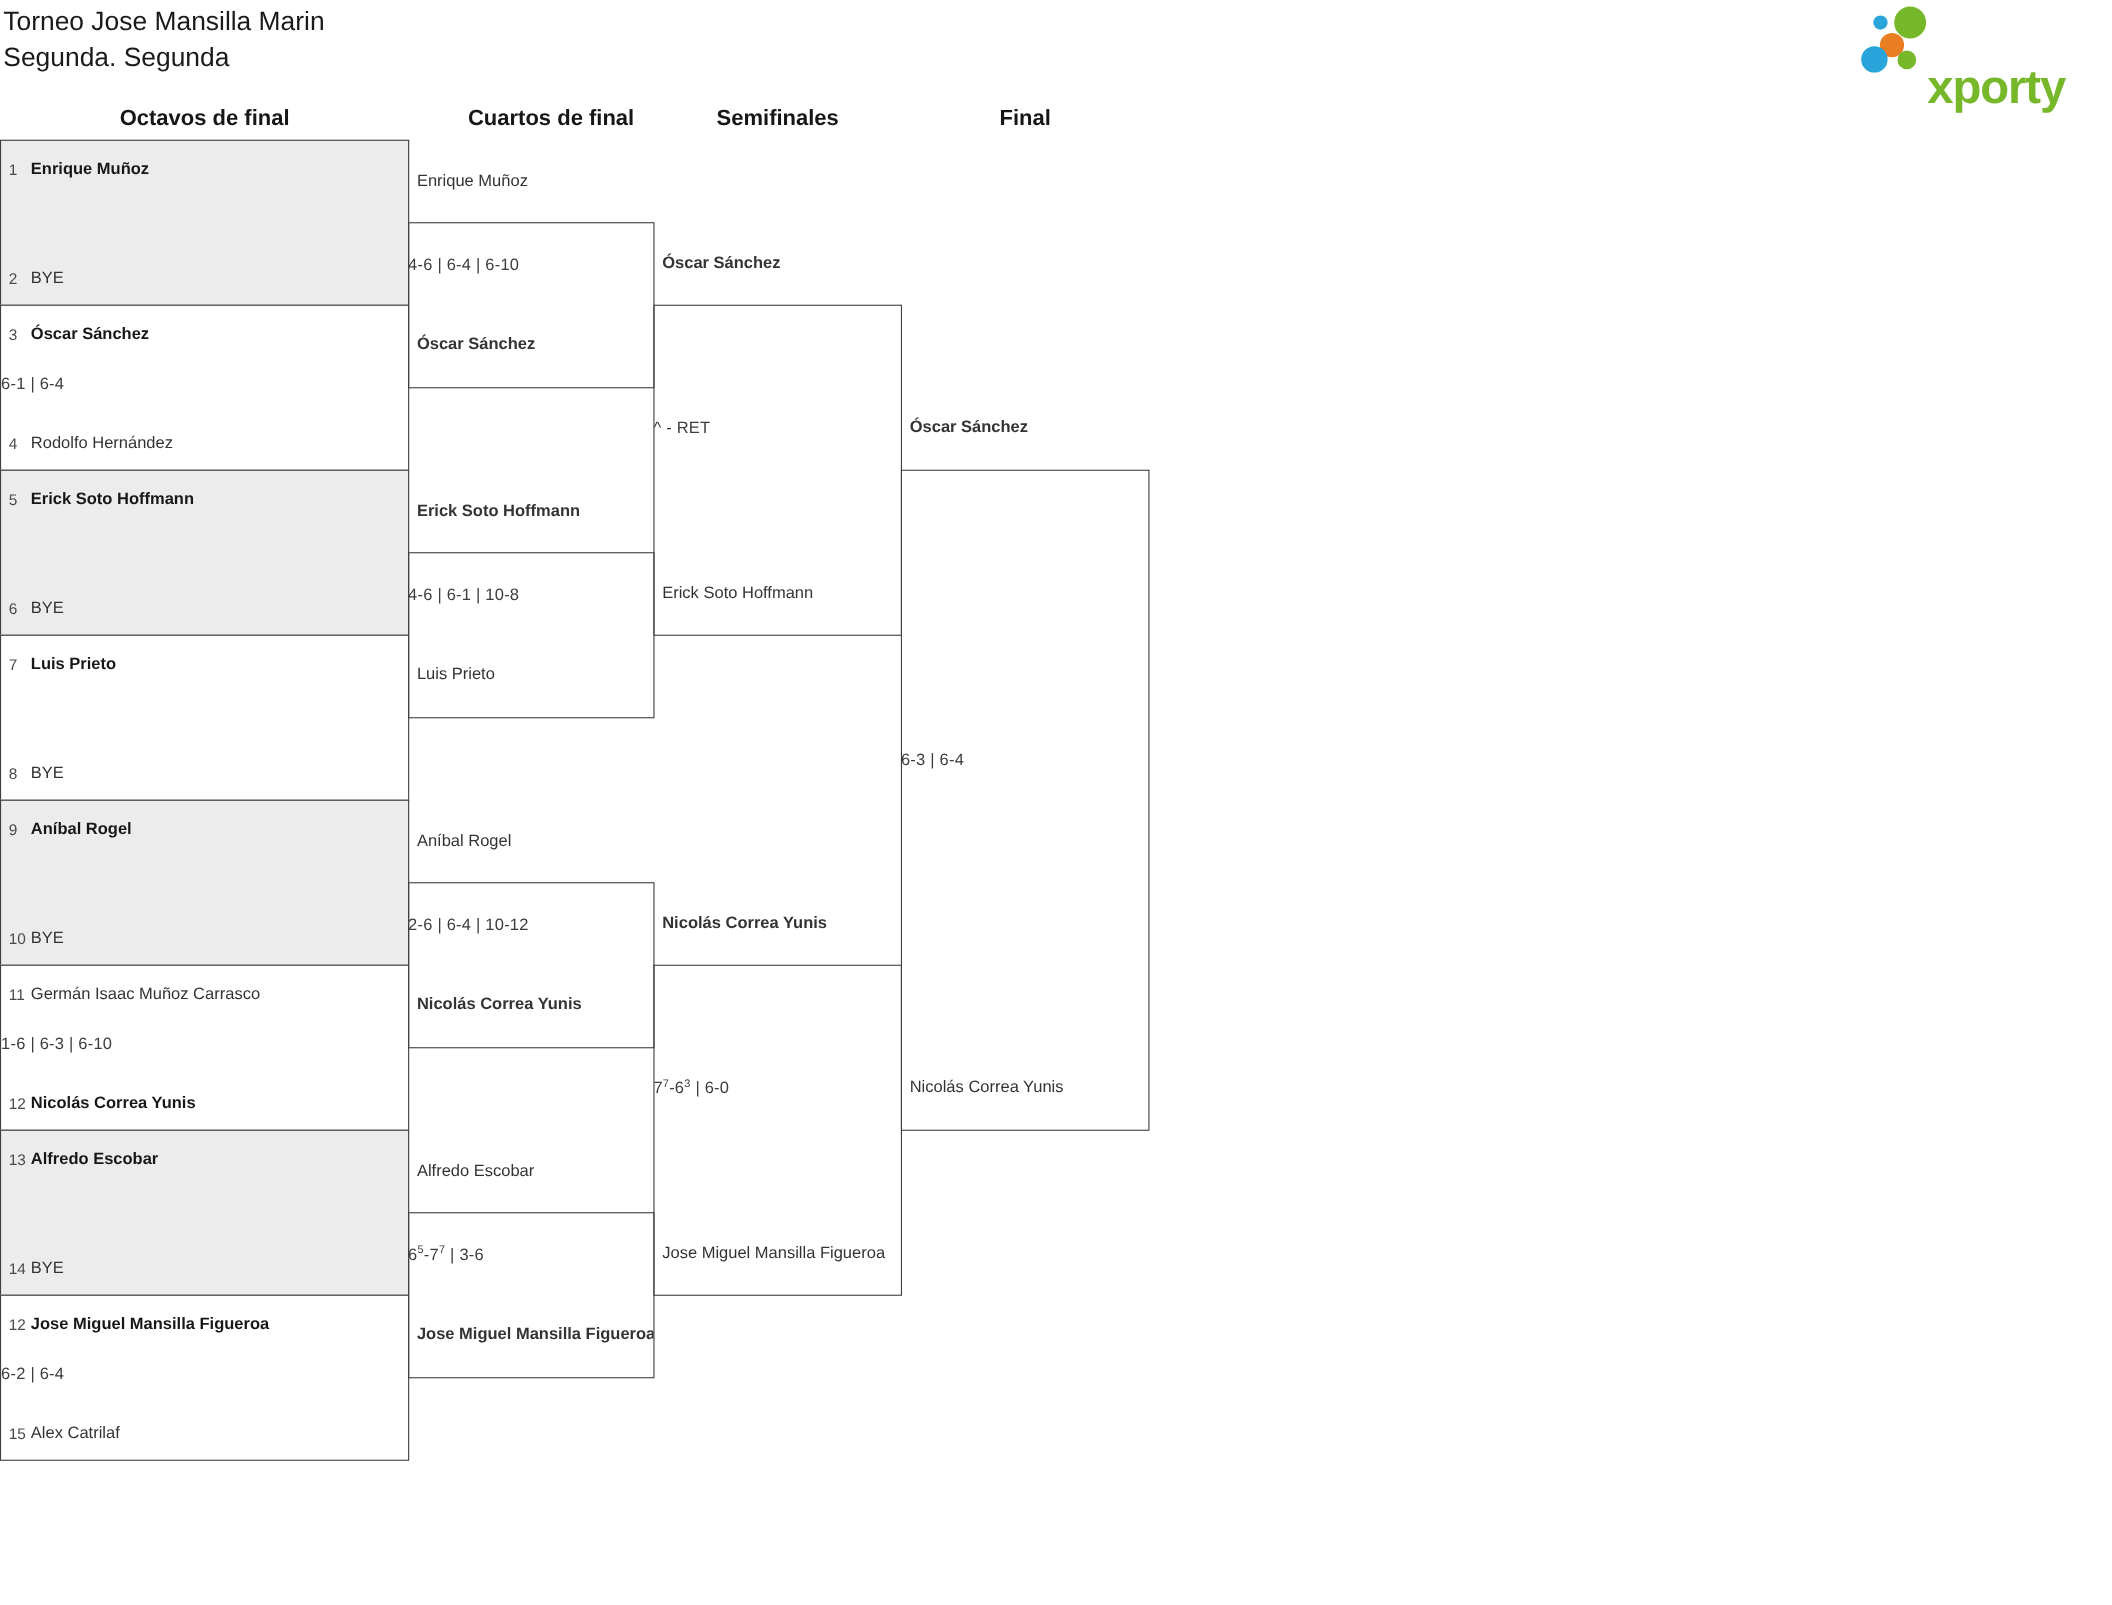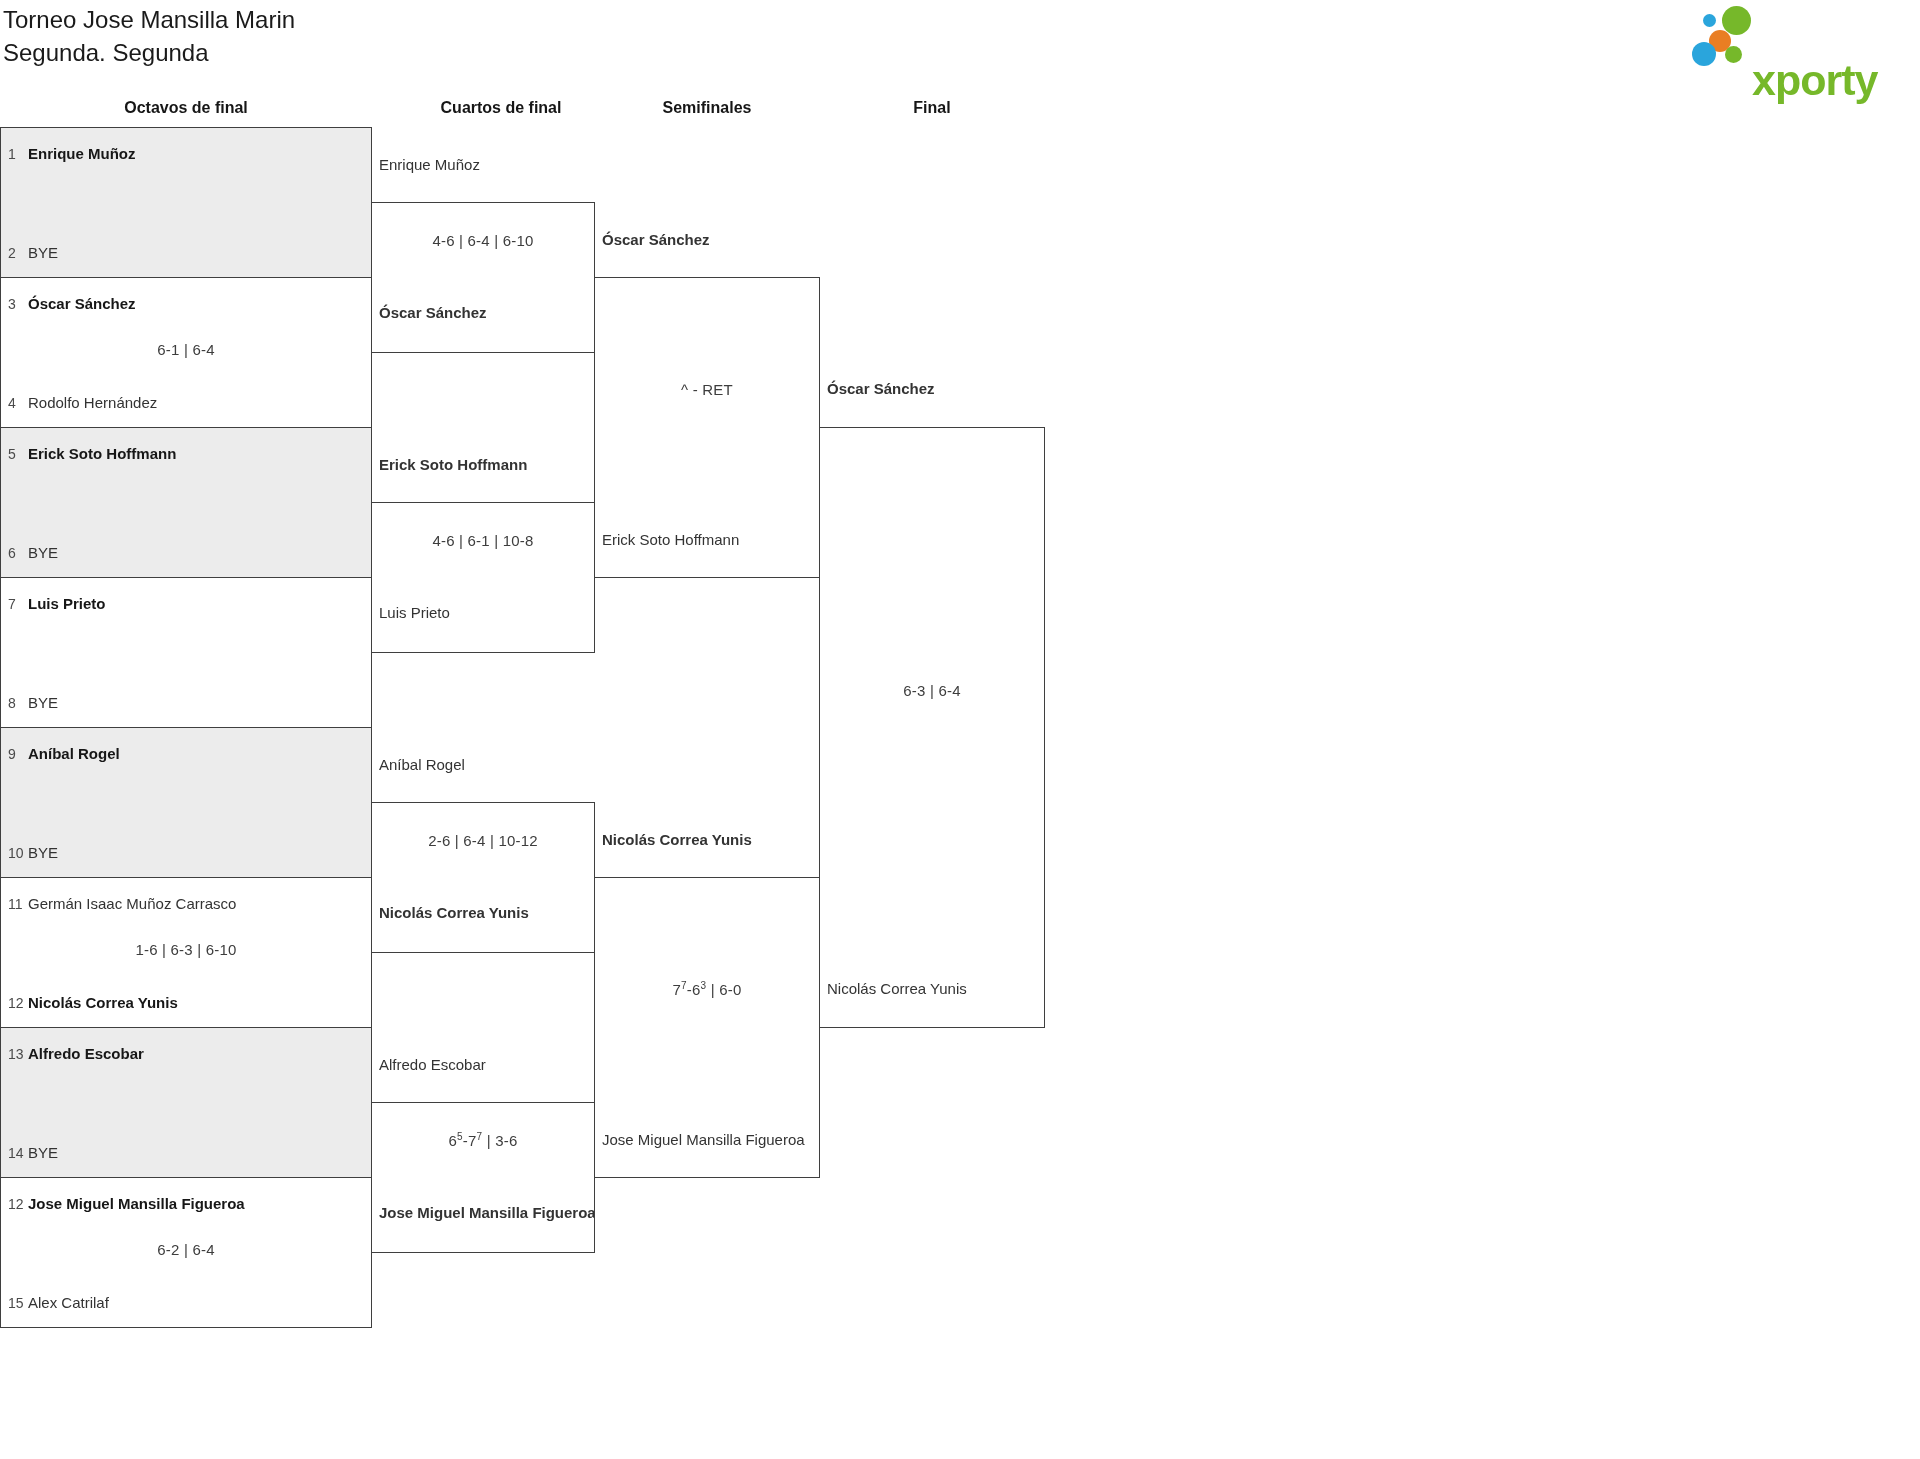--- a/index.html
+++ b/index.html
@@ -14,36 +14,36 @@
   .logo .dot{position:absolute;border-radius:50%;}
   .logo .d1{left:13px;top:10px;width:13px;height:13px;}
   .logo .d2{left:32px;top:2px;width:29px;height:29px;}
   .logo .d3{left:19px;top:26px;width:22px;height:22px;}
   .logo .d4{left:2px;top:38px;width:24px;height:24px;}
   .logo .d5{left:35px;top:42px;width:17px;height:17px;}
   .logo .wordmark{position:absolute;left:62px;top:4px;font-size:43px;line-height:56px;font-weight:700;letter-spacing:-1px;}
 
   
   .hdr{position:absolute;top:97px;height:22px;line-height:22px;text-align:center;
-       font-size:16px;font-weight:600;color:#161616;}
+       font-size:20px;font-weight:600;color:#161616;}
 
   #bracket{position:absolute;left:0;top:0;width:100%;height:100%;}
 
   
   .box{position:absolute;box-sizing:border-box;border:1px solid #3f3f3f;background:#ffffff;}
   .box.gray{background:#ececec;}
   .row{position:absolute;left:7px;right:4px;height:22px;line-height:22px;display:flex;
        font-size:15px;color:#333333;white-space:nowrap;overflow:hidden;}
   .row.r1{top:15px;}
   .row.r2{top:114px;}
   .seed{flex:none;width:20px;font-size:14px;color:#4a4a4a;}
   .pname{color:#333333;}
   .winner{font-weight:700;color:#171717;}
 
-  .score{position:absolute;height:22px;line-height:22px;text-align:center;
+  .score{position:absolute;height:22px;line-height:22px;text-align:left;
          font-size:15px;color:#3d3d3d;letter-spacing:.2px;white-space:nowrap;}
   .box > .score{left:0;right:0;top:61px;}
   .score sup{font-size:10px;line-height:0;}
 
   
   .advwrap{position:absolute;left:0;top:0;width:0;height:0;overflow:visible;}
   .connector{position:absolute;box-sizing:border-box;border:1px solid #3f3f3f;background:transparent;}
   .advname{position:absolute;height:22px;line-height:22px;font-size:15px;color:#333333;
            white-space:nowrap;overflow:hidden;}
 </style>

